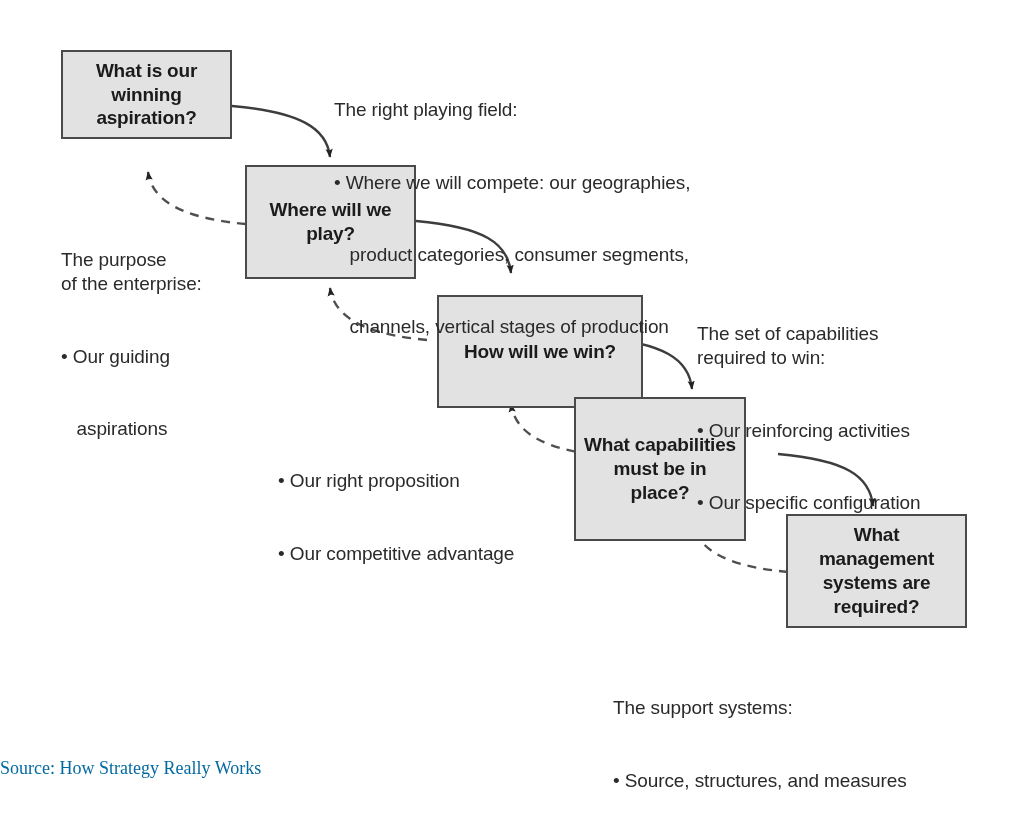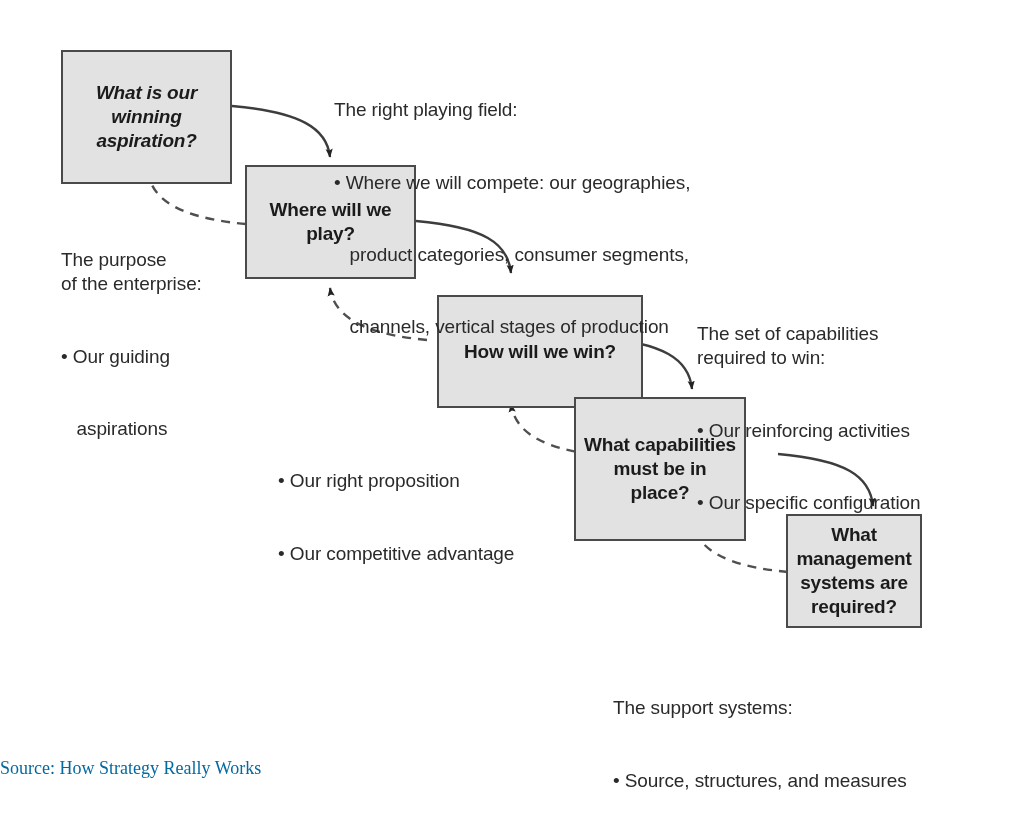--- a/index.html
+++ b/index.html
@@ -79,36 +79,36 @@
     <path d="M416,221 C484,227 508,243 511,273" fill="none" stroke="#3d3d3d" stroke-width="2.4" marker-end="url(#ah-solid)"></path>
     <path d="M596,337 C664,343 689,359 692,389" fill="none" stroke="#3d3d3d" stroke-width="2.4" marker-end="url(#ah-solid)"></path>
     <path d="M778,454 C846,460 870,476 873,506" fill="none" stroke="#3d3d3d" stroke-width="2.4" marker-end="url(#ah-solid)"></path>
 
     <path d="M246,224 C180,218 152,200 148,172" fill="none" stroke="#4f4f4f" stroke-width="2.4" stroke-dasharray="9 7" marker-end="url(#ah-dash)"></path>
     <path d="M427,340 C362,334 334,316 330,288" fill="none" stroke="#4f4f4f" stroke-width="2.4" stroke-dasharray="9 7" marker-end="url(#ah-dash)"></path>
     <path d="M607,456 C542,450 515,432 511,404" fill="none" stroke="#4f4f4f" stroke-width="2.4" stroke-dasharray="9 7" marker-end="url(#ah-dash)"></path>
     <path d="M788,572 C723,566 696,548 692,520" fill="none" stroke="#4f4f4f" stroke-width="2.4" stroke-dasharray="9 7" marker-end="url(#ah-dash)"></path>
   </svg>
 
-  <div class="node" style="left:61px; top:50px; width:171px; height:134px;font-style:italic;">What is our
+  <div class="node" style="left:61px; top:50px; width:171px; height:89px;">What is our
 winning
 aspiration?</div>
 
   <div class="node" style="left:245px; top:165px; width:171px; height:114px;">Where will we
 play?</div>
 
   <div class="node" style="left:425px; top:295px; width:206px; height:113px;margin-left:12px;">How will we
 win?</div>
 
   <div class="node" style="left:574px; top:397px; width:172px; height:144px;">What
 capabilities
 must be in
 place?</div>
 
-  <div class="node" style="left:786px; top:514px; width:136px; height:114px;">What
+  <div class="node" style="left:786px; top:514px; width:181px; height:114px;">What
 management
 systems are
 required?</div>
 
   <div class="annot" style="left:61px; top:200px;">
     <span class="hdr">The purpose
 of the enterprise:</span>
     <span class="bul">• Our guiding</span>
     <span class="bul">   aspirations</span>
   </div>

